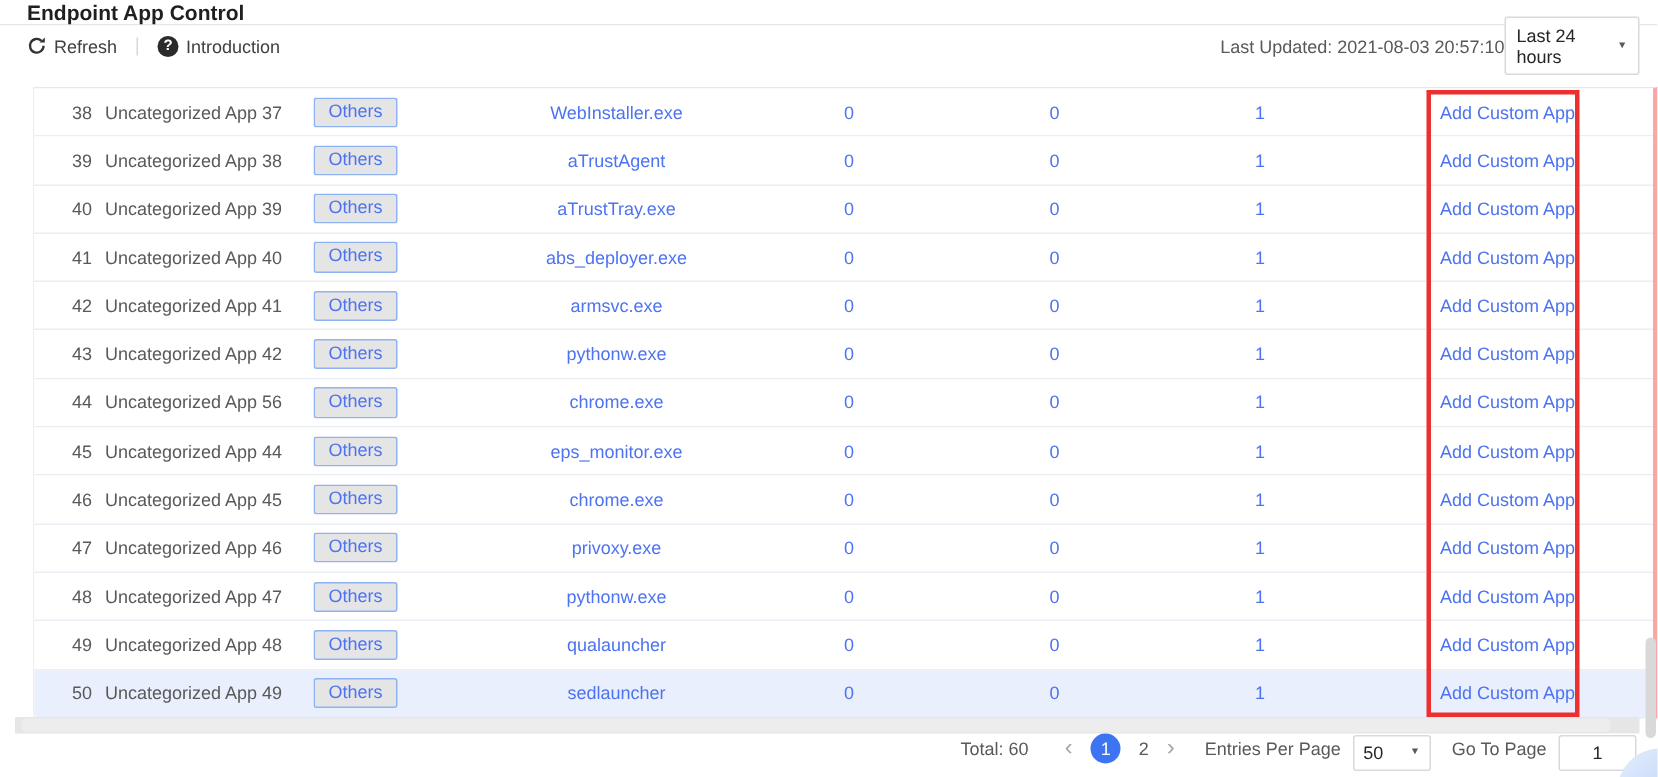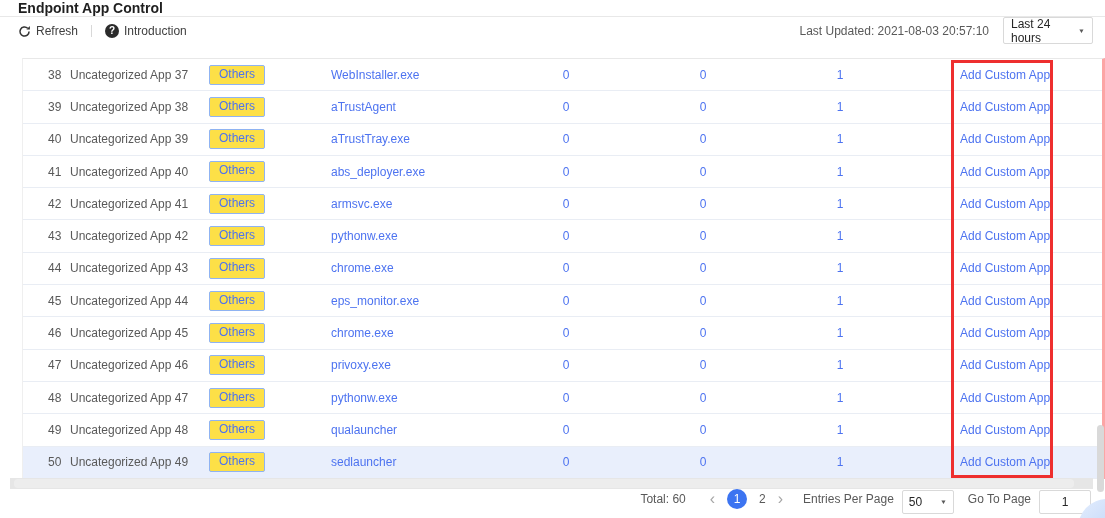--- a/index.html
+++ b/index.html
@@ -11,43 +11,43 @@
   }
   a { text-decoration:none; }
 
   
   .title-bar { height:17px; border-bottom:1px solid #e8e8e8; display:flex; align-items:center; padding-left:18px; background:#fff; }
   .page-title { font-size:14px; font-weight:bold; color:#1f1f1f; }
 
   
   .toolbar { height:27px; display:flex; align-items:center; justify-content:space-between; padding:0 12px 0 18px; background:#fff; }
   .tb-left { display:flex; align-items:center; }
-  .tb-btn { display:flex; align-items:flex-end; gap:5px; color:#404040; cursor:pointer; }
+  .tb-btn { display:flex; align-items:flex-start; gap:5px; color:#404040; cursor:pointer; }
   .tb-sep { width:1px; height:12px; background:#d8d8d8; margin:0 13px; }
   .help-badge { width:14px; height:14px; border-radius:50%; background:#2b2b2b; color:#fff; font-size:10px; font-weight:bold; display:flex; align-items:center; justify-content:center; line-height:1; }
   .tb-right { display:flex; align-items:center; }
   .last-updated { color:#595959; }
-  .range-select { width:90px; height:27px; border:1px solid #d9d9d9; border-radius:2px; display:flex; align-items:center; justify-content:space-between; padding:0 7px; color:#262626; cursor:pointer; background:#fff;margin-left:14px; }
+  .range-select { width:90px; height:39px; border:1px solid #d9d9d9; border-radius:2px; display:flex; align-items:center; justify-content:space-between; padding:0 7px; color:#262626; cursor:pointer; background:#fff; }
   .caret { font-size:7px; color:#595959; transform:scaleY(0.9); }
 
   
   .card { position:absolute; left:22px; top:58px; width:1083px; border-top:1px solid #e8e8e8; border-left:1px solid #efefef; border-right:3px solid #fca5a5; background:#fff; }
   .row { display:flex; align-items:center; height:32.3px; border-bottom:1px solid #e9edf4; background:#fff; }
   .row.hl { background:#e9effc; }
   .cell { white-space:nowrap; overflow:hidden; }
   .c-idx    { flex:0 0 47px;  padding-left:25px; color:#595959; }
   .c-name   { flex:0 0 139px; color:#595959; }
   .c-tag    { flex:0 0 122px; }
-  .c-app    { flex:0 0 160px; }
+  .c-app    { flex:0 0 160px;text-align:center; }
   .c-n1     { flex:0 0 150px; text-align:center; }
   .c-n2     { flex:0 0 124px; text-align:center; }
   .c-n3     { flex:0 0 150px; text-align:center; }
   .c-action { flex:1; padding-left:45px; }
   .link { color:#4d73f0; cursor:pointer; }
-  .badge { display:inline-block; padding:2px 9px 3px; background:#fde047; border:1px solid #8fb3f2; border-radius:2px; color:#4d73f0; line-height:1.1; cursor:default; }
+  .badge { display:inline-block; padding:2px 9px 3px; background:#e5e5e5; border:1px solid #8fb3f2; border-radius:2px; color:#4d73f0; line-height:1.1; cursor:default; }
 
   
   .red-box { position:absolute; left:928px; top:1px; width:102px; height:418px; border:3px solid #ee2f2f; pointer-events:none; z-index:5; }
 
   
   .hscroll { position:absolute; left:10px; top:478px; width:1083px; height:11px; background:#e6e6e6; }
   .hscroll-thumb { position:absolute; left:4px; top:1px; width:1060px; height:9px; background:#ededed; border-radius:4px; }
   .vscroll-thumb { position:absolute; right:1px; top:425px; width:7px; height:67px; background:#d9d9d9; border-radius:4px; z-index:6; }
 
   
@@ -227,21 +227,21 @@
     </div>
     <div class="cell c-n3">
       <a class="link">1</a>
     </div>
     <div class="cell c-action">
       <a class="link">Add Custom App</a>
     </div>
   </div>
       <div class="row">
     <div class="cell c-idx">44</div>
-    <div class="cell c-name">Uncategorized App 43</div>
+    <div class="cell c-name">Uncategorized App 56</div>
     <div class="cell c-tag">
       <span class="badge">Others</span>
     </div>
     <div class="cell c-app">
       <a class="link">chrome.exe</a>
     </div>
     <div class="cell c-n1">
       <a class="link">0</a>
     </div>
     <div class="cell c-n2">

